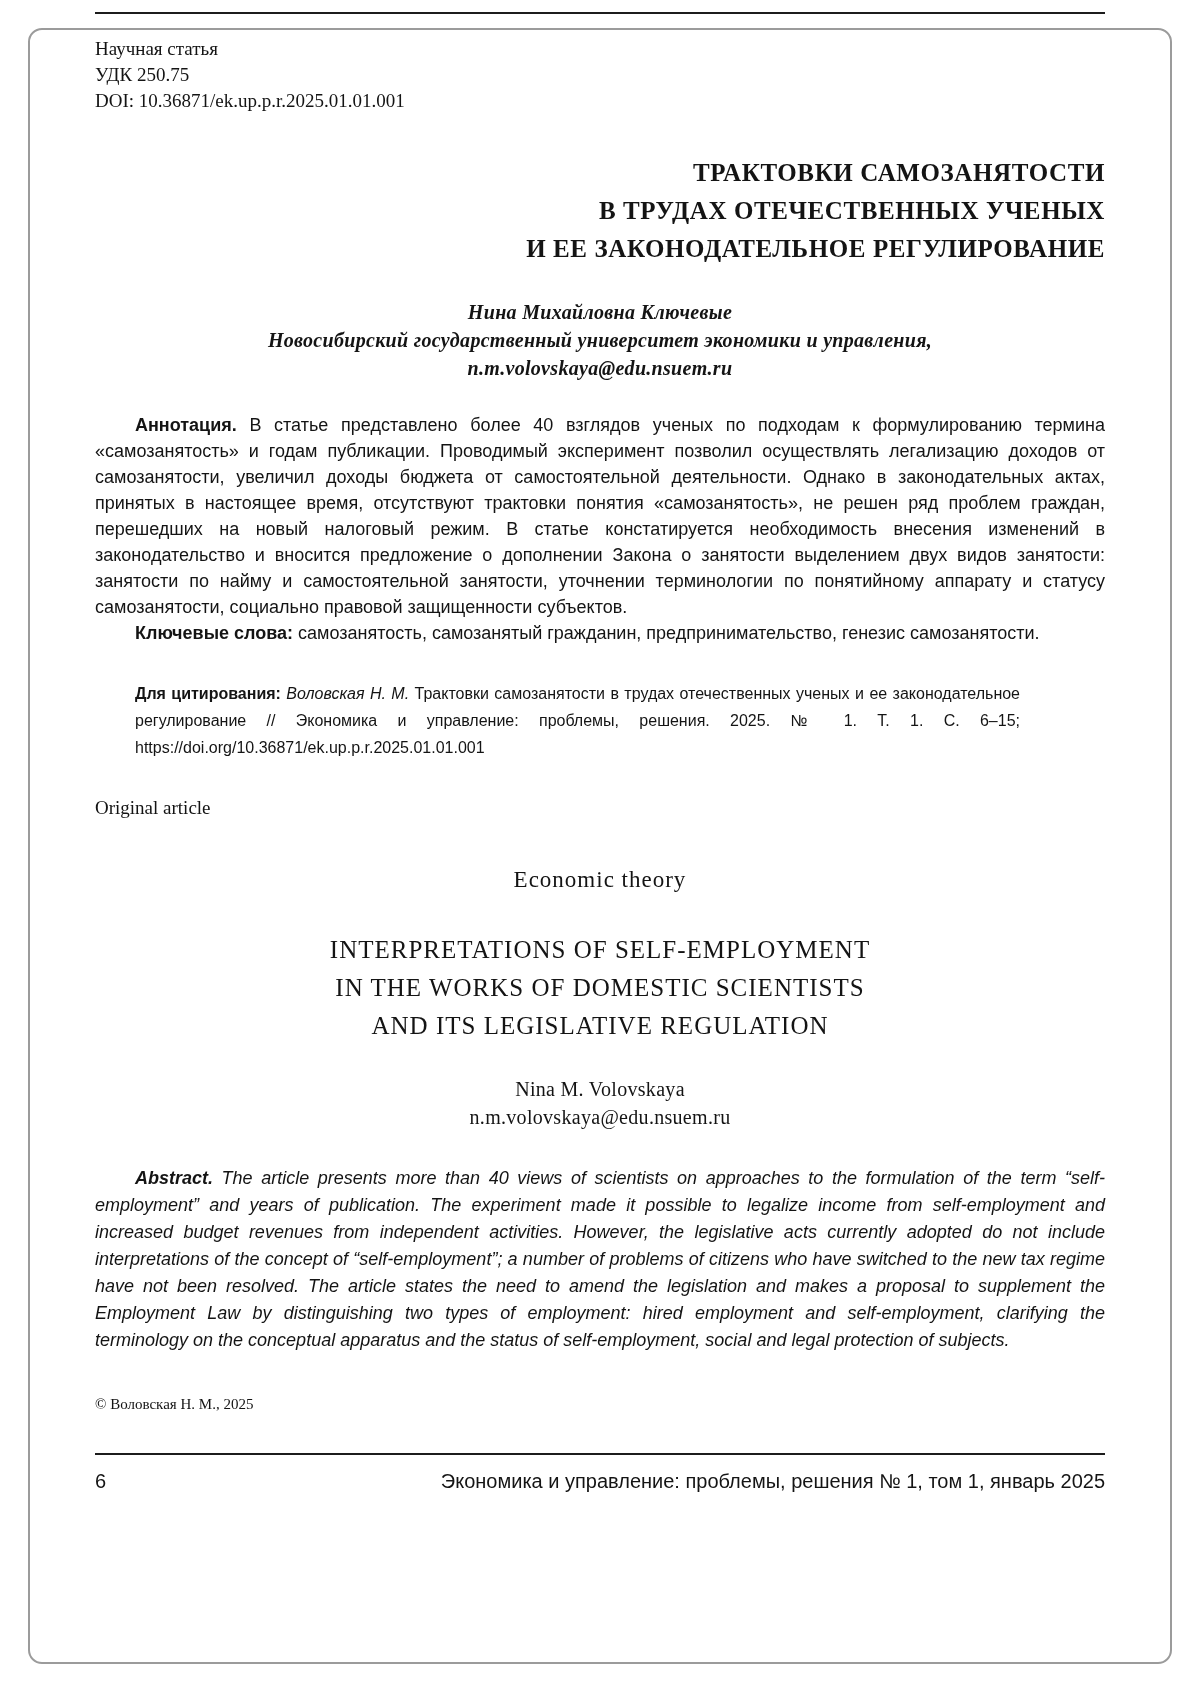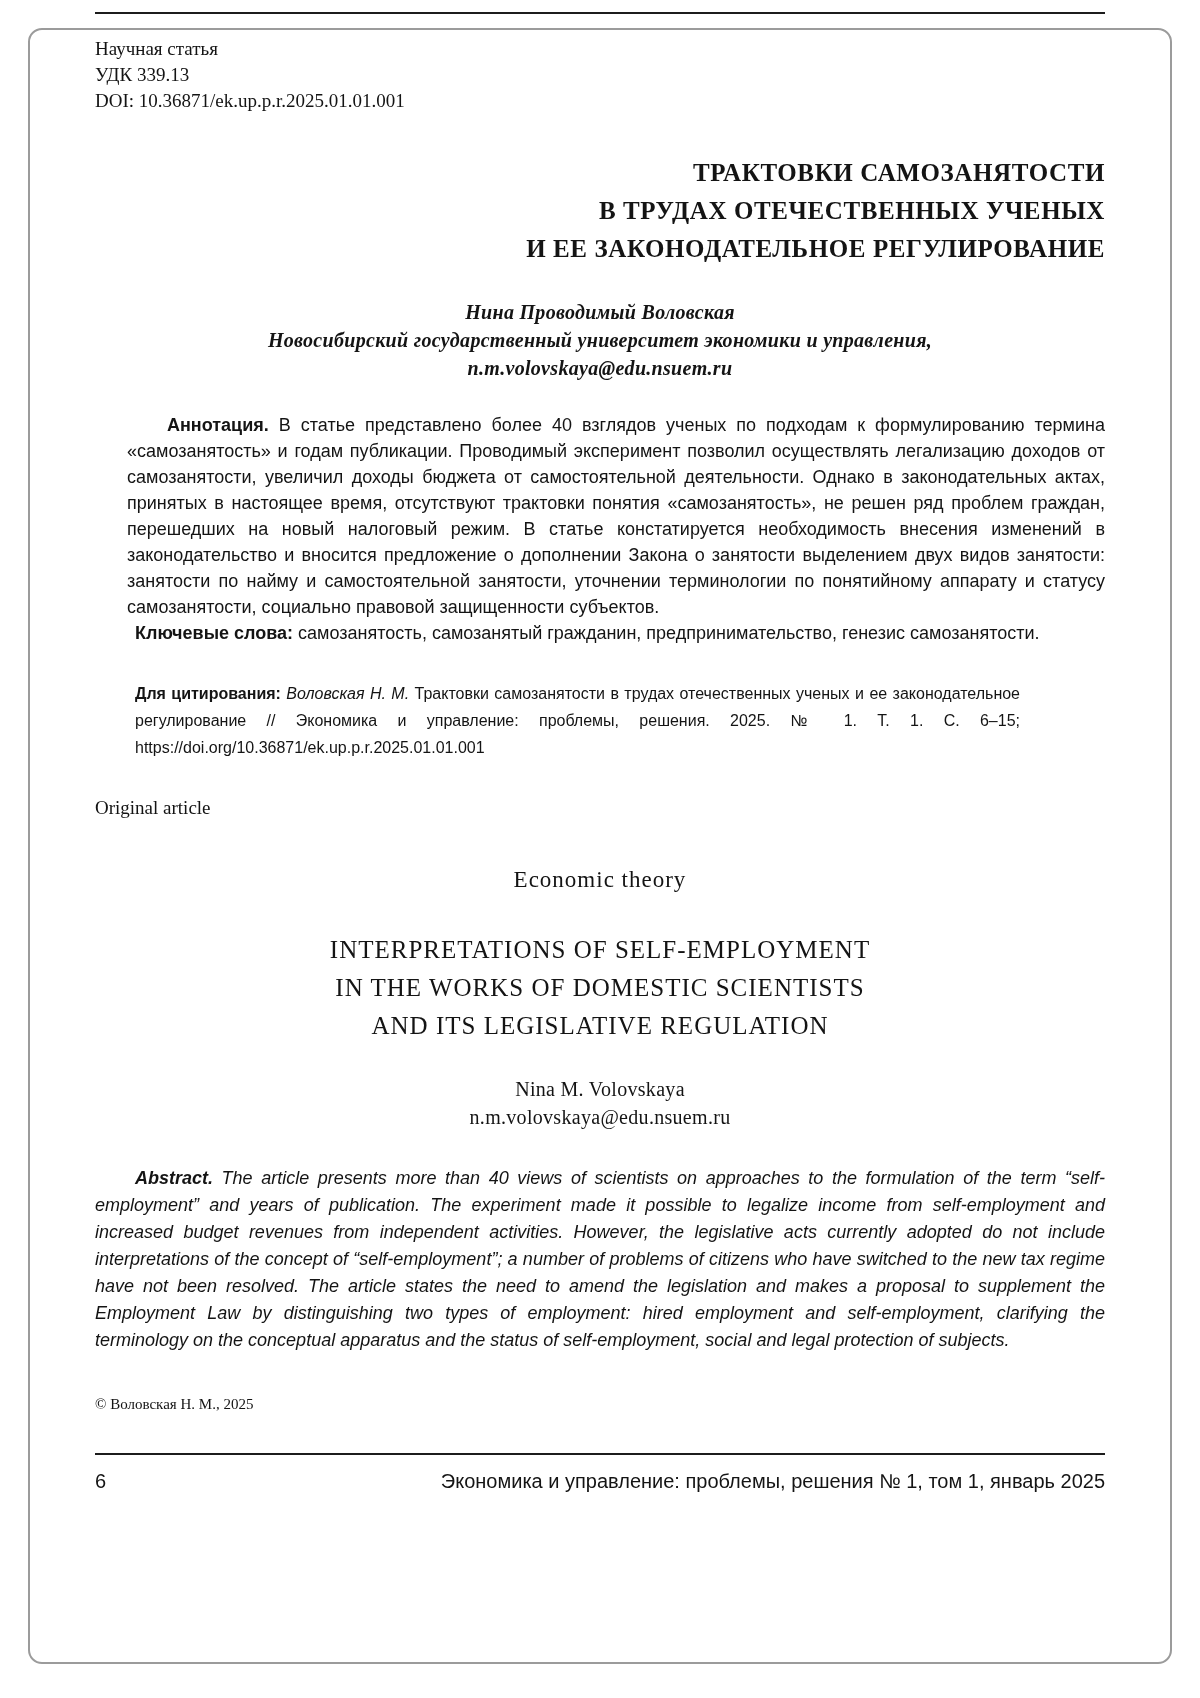--- a/index.html
+++ b/index.html
@@ -67,21 +67,21 @@
     letter-spacing: 0.3px;
     font-weight: normal;
     font-style: normal;
   }
   .para-sans {
     font-family: "Liberation Sans", sans-serif;
     font-size: 18px;
     line-height: 26px;
     text-align: justify;
   }
-  .abstract-ru { margin-top: 30px; text-indent: 40px; margin-left: 32px; }
+  .abstract-ru { margin-top: 30px; text-indent: 40px; }
   .keywords-ru { margin-top: 0px; text-indent: 40px; }
   .citation {
     margin-top: 34px;
     margin-left: 40px;
     margin-right: 85px;
     font-family: "Liberation Sans", sans-serif;
     font-size: 16px;
     line-height: 27px;
     text-align: justify;
   }
@@ -134,30 +134,30 @@
 <body>
 
 <div class="frame"></div>
 
 <div class="content">
 
   <hr class="header-rule">
 
   <div class="meta">
     <div>Научная статья</div>
-    <div>УДК 339.13</div>
+    <div>УДК 250.75</div>
     <div>DOI: 10.36871/ek.up.p.r.2025.01.01.001</div>
   </div>
 
   <h1 class="title-ru">ТРАКТОВКИ САМОЗАНЯТОСТИ
 В ТРУДАХ ОТЕЧЕСТВЕННЫХ УЧЕНЫХ
 И ЕЕ ЗАКОНОДАТЕЛЬНОЕ РЕГУЛИРОВАНИЕ</h1>
 
   <div class="author-block author-block-ru">
-    <div>Нина Проводимый Воловская</div>
+    <div>Нина Михайловна Ключевые</div>
     <div>Новосибирский государственный университет экономики и управления,</div>
     <div>n.m.volovskaya@edu.nsuem.ru</div>
   </div>
 
   <p class="para-sans abstract-ru"><b class="lead">Аннотация.</b><span> В статье представлено более 40 взглядов ученых по подходам к формулированию термина «самозанятость» и годам публикации. Проводимый эксперимент позволил осуществлять легализацию доходов от самозанятости, увеличил доходы бюджета от самостоятельной деятельности. Однако в законодательных актах, принятых в настоящее время, отсутствуют трактовки понятия «самозанятость», не решен ряд проблем граждан, перешедших на новый налоговый режим. В статье констатируется необходимость внесения изменений в законодательство и вносится предложение о дополнении Закона о занятости выделением двух видов занятости: занятости по найму и самостоятельной занятости, уточнении терминологии по понятийному аппарату и статусу самозанятости, социально правовой защищенности субъектов.</span></p>
 
   <p class="para-sans keywords-ru"><b class="lead">Ключевые слова:</b><span> самозанятость, самозанятый гражданин, предпринимательство, генезис самозанятости.</span></p>
 
   <p class="citation"><b class="lead">Для цитирования:</b><span class="authors"> Воловская Н. М.</span><span> Трактовки самозанятости в трудах отечественных ученых и ее законодательное регулирование // Экономика и управление: проблемы, решения. 2025. № 1. Т. 1. С. 6–15; https://doi.org/10.36871/ek.up.p.r.2025.01.01.001</span></p>
 

